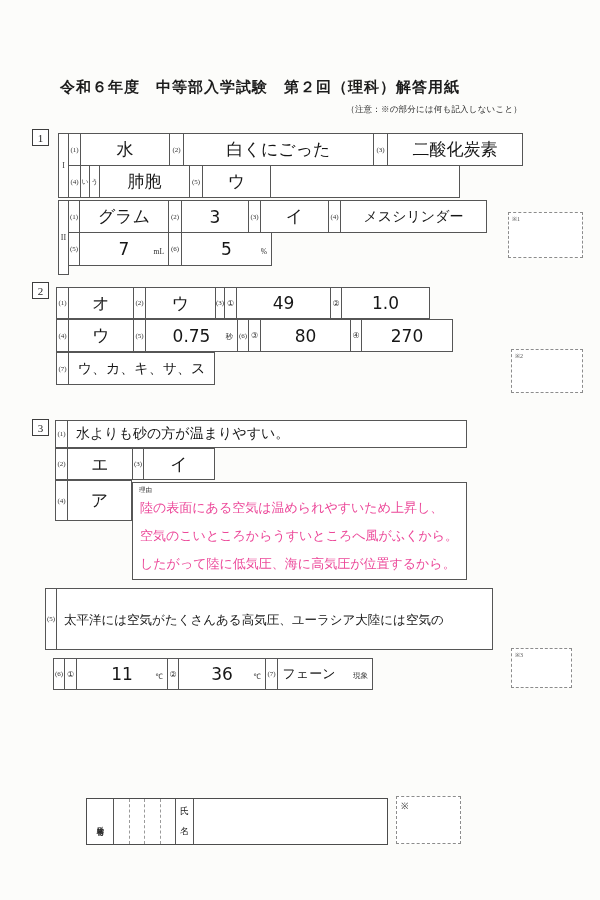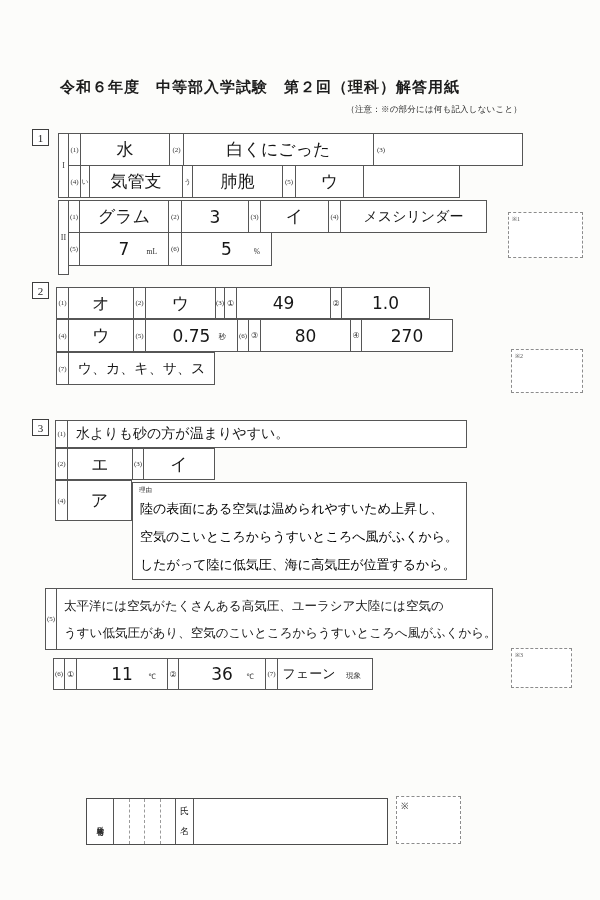--- a/index.html
+++ b/index.html
@@ -42,33 +42,33 @@
   }
   .c:last-child { border-right:none; }
   .fill { flex:1 1 auto; }
   .lbl { font-size:7px; color:#333; }
   .sub { font-size:8px; color:#333; font-family:"DejaVu Sans", sans-serif; }
   .hw { font-family:"DejaVu Sans", sans-serif; color:#161616; font-size:17px; }
   .hw-md { font-size:14px; }
   .hw-sm { font-size:13px; }
   .left { justify-content:flex-start; padding-left:8px; }
   .unit {
-    position:absolute; right:11px; top:55%; transform:translateY(-50%);
+    position:absolute; right:4px; top:55%; transform:translateY(-50%);
     font-size:7.5px; color:#2a2a2a; font-family:"Liberation Serif", serif;
   }
   .markbox {
     position:absolute; border:1px dashed #8c8c8c; background:#fff;
   }
   .markbox > span { position:absolute; top:2px; left:3px; font-size:6px; color:#555; }
   .bigbox { position:absolute; border:1px solid #565656; background:#fff; }
   .reason-label { position:absolute; top:3px; left:6px; font-size:6.5px; color:#333; }
   .reason-text { position:absolute; top:12px; left:7px; right:3px; }
   .reason-text > div {
     font-size:13px; line-height:28px; white-space:nowrap;
-    font-family:Liberation Serif, serif; color:#000000;
+    font-family:Liberation Mono, monospace; color:#ec4899;
   }
   .q5text {
     display:flex; flex-direction:column; justify-content:center;
     align-items:flex-start; padding-left:7px; height:100%;
   }
   .q5text > div {
     font-size:12.5px; line-height:27px; white-space:nowrap;
     font-family:"DejaVu Sans", sans-serif; color:#161616;
   }
   .footer-box {
@@ -98,26 +98,26 @@
 <div class="qnum" style="left:32px;top:129px;">1</div>
 
 <div class="grp" style="left:58px;top:133px;width:11px;height:65px;">I</div>
 
 <div class="row" style="left:68px;top:133px;width:455px;height:33px;">
   <div class="c lbl" style="width:12px;">(1)</div>
   <div class="c hw" style="width:89px;">水</div>
   <div class="c lbl" style="width:14px;">(2)</div>
   <div class="c hw" style="width:190px;">白くにごった</div>
   <div class="c lbl" style="width:14px;">(3)</div>
+  <div class="c hw fill">二酸化炭素</div>
 </div>
 
 <div class="row" style="left:68px;top:165px;width:392px;height:33px;">
   <div class="c lbl" style="width:12px;">(4)</div>
   <div class="c lbl" style="width:9px;">い</div>
-  <div class="c hw" style="width:93px;">気管支</div>
   <div class="c lbl" style="width:10px;">う</div>
   <div class="c hw" style="width:90px;">肺胞</div>
   <div class="c lbl" style="width:13px;">(5)</div>
   <div class="c hw" style="width:68px;">ウ</div>
   <div class="c fill"></div>
 </div>
 
 <div class="grp" style="left:58px;top:200px;width:11px;height:75px;">II</div>
 
 <div class="row" style="left:68px;top:200px;width:419px;height:33px;">
@@ -212,21 +212,20 @@
     <div>空気のこいところからうすいところへ風がふくから。</div>
     <div>したがって陸に低気圧、海に高気圧が位置するから。</div>
   </div>
 </div>
 
 <div class="row" style="left:45px;top:588px;width:448px;height:62px;">
   <div class="c lbl" style="width:11px;">(5)</div>
   <div class="c fill" style="padding:0;">
     <div class="q5text" style="width:100%;">
       <div>太平洋には空気がたくさんある高気圧、ユーラシア大陸には空気の</div>
-      <div>うすい低気圧があり、空気のこいところからうすいところへ風がふくから。</div>
     </div>
   </div>
 </div>
 
 <div class="row" style="left:53px;top:658px;width:320px;height:32px;">
   <div class="c lbl" style="width:11px;">(6)</div>
   <div class="c sub" style="width:12px;">①</div>
   <div class="c" style="width:91px;">
     <span class="hw">11</span>
     <span class="unit">℃</span>

